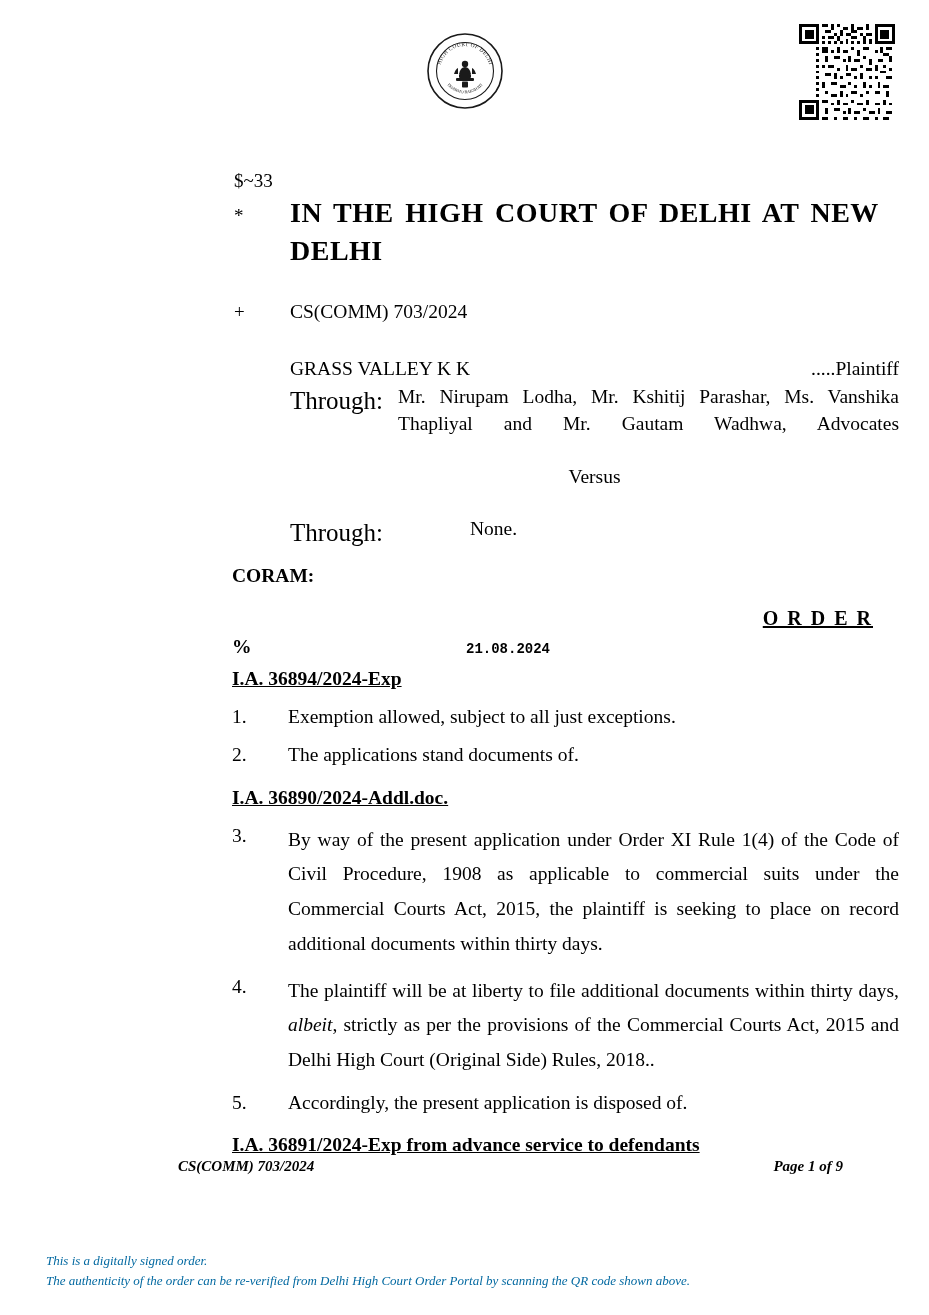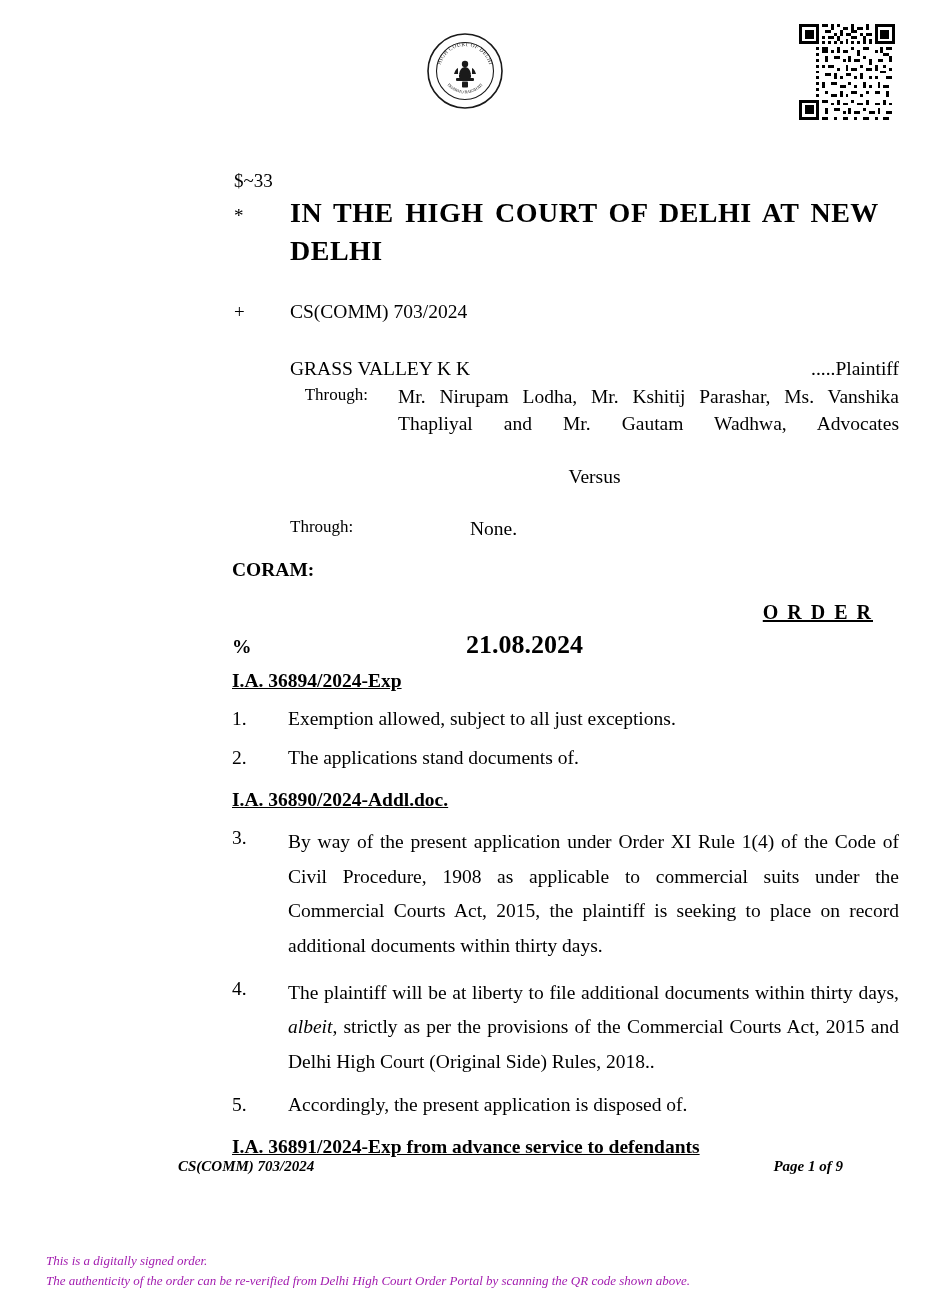--- a/index.html
+++ b/index.html
@@ -102,21 +102,21 @@
   .through-row {
     display: flex;
     margin-top: 2px;
   }
   .through-label {
     width: 108px;
     flex: 0 0 108px;
     text-align: right;
     padding-right: 30px;
     box-sizing: border-box;
-    font-size: 17px;
+    font-size: 25px;
   }
   .through-text {
     flex: 1 1 auto;
     text-align: justify;
     text-align-last: justify;
     font-size: 19.5px;
     line-height: 1.38;
   }
   .through-text.no-justify {
     text-align: left;
@@ -174,21 +174,22 @@
     margin-left: -2px;
   }
   .pct {
     font-weight: bold;
     font-size: 19.5px;
     width: 234px;
     flex: 0 0 234px;
   }
   .order-date {
     font-weight: bold;
-    font-size: 26px;
+    font-size: 14px;
+    font-family: Liberation Mono, monospace;
   }
 
   .heading {
     font-weight: bold;
     font-size: 19.5px;
     text-decoration: underline;
     margin-top: 6px;
     margin-left: -2px;
   }
 
@@ -224,21 +225,21 @@
     font-size: 15px;
   }
 
   .disclaimer {
     position: absolute;
     left: 46px;
     top: 1251px;
     font-style: italic;
     font-size: 13px;
     line-height: 1.55;
-    color: #a21caf;
+    color: #0369a1;
   }
   .disclaimer div { white-space: nowrap; }
 </style>
 </head>
 <body>
 
 <div class="page">
 
   <div class="emblem">
     <svg viewBox="0 0 78 78" width="78" height="78" aria-hidden="true">

